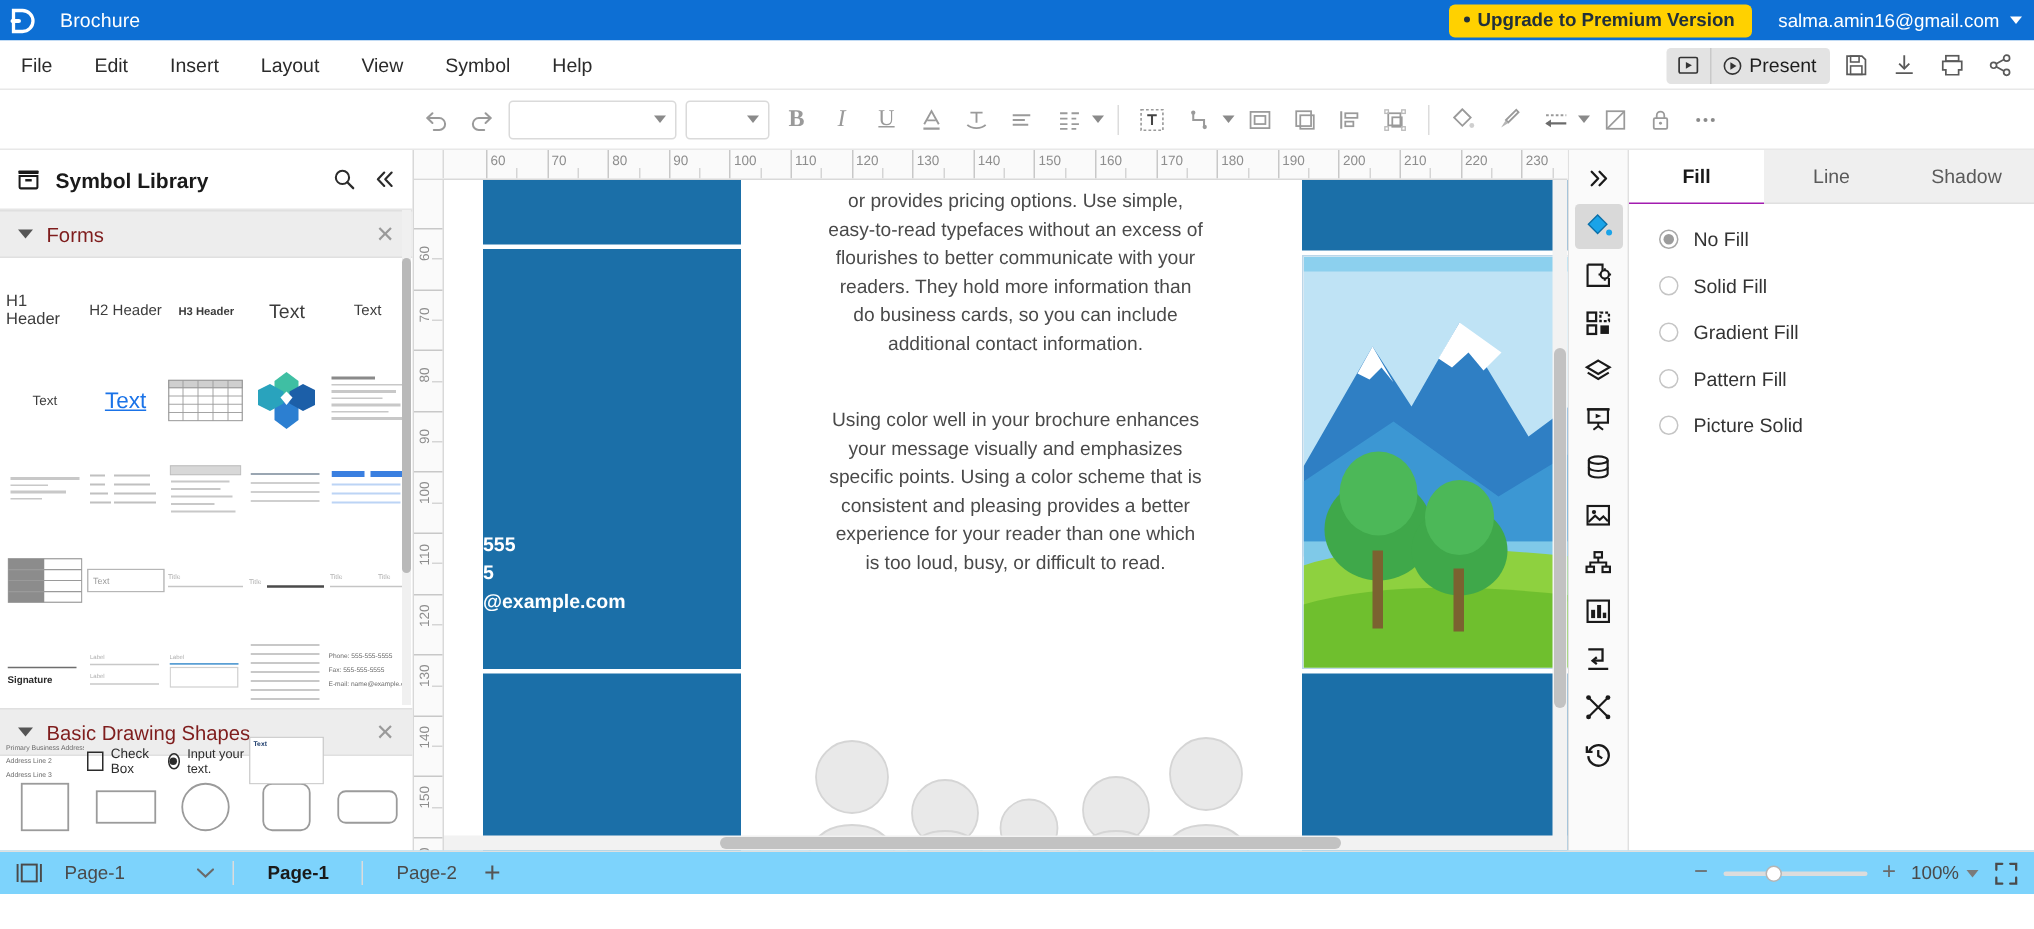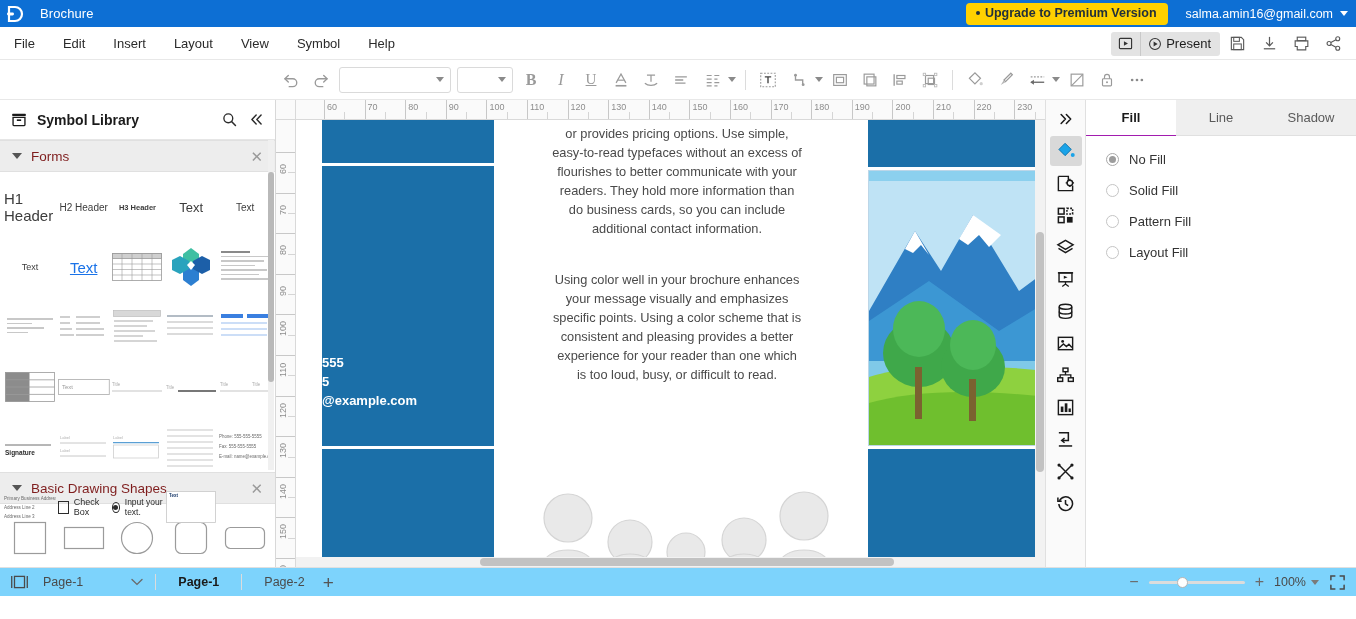--- a/index.html
+++ b/index.html
@@ -455,21 +455,21 @@
       <div class="sb-scroll">
 
         <div class="sb-section-head">
           <span class="tri-down"></span>
           <span class="sb-section-title">Forms</span>
           <span class="sb-close">✕</span>
         </div>
         <div class="forms-body">
           <div class="forms-grid">
             <div class="form-cell">
-                <span class="ft" style="font-size:15px">H1 Header</span>
+                <span class="ft" style="font-size:11px">H1 Header</span>
               </div>
             <div class="form-cell">
                 <span class="ft" style="font-size:10px">H2 Header</span>
               </div>
             <div class="form-cell">
                 <span class="ft" style="font-size:7.5px;font-weight:bold">H3 Header</span>
               </div>
             <div class="form-cell">
                 <span class="ft" style="font-size:13px">Text</span>
               </div>
@@ -980,25 +980,29 @@
         <div class="radio-row">
           <span class="radio checked"></span>
           <span class="radio-label">No Fill</span>
         </div>
         <div class="radio-row">
           <span class="radio"></span>
           <span class="radio-label">Solid Fill</span>
         </div>
         <div class="radio-row">
           <span class="radio"></span>
-          <span class="radio-label">Pattern Fill</span>
+          <span class="radio-label">Gradient Fill</span>
         </div>
         <div class="radio-row">
           <span class="radio"></span>
-          <span class="radio-label">Layout Fill</span>
+          <span class="radio-label">Pattern Fill</span>
+        </div>
+        <div class="radio-row">
+          <span class="radio"></span>
+          <span class="radio-label">Picture Solid</span>
         </div>
       </div>
     </div>
   </div>
 
   <div class="statusbar">
     <span style="display:flex;align-items:center;cursor:pointer;">
       <svg width="19" height="16" viewBox="0 0 22 18">
           <path d="M2 2 V16 M20 2 V16" stroke="#4a4a4a" stroke-width="1.5"></path>
           <rect x="5.2" y="2.5" width="11.6" height="13" fill="none" stroke="#4a4a4a" stroke-width="1.5"></rect>

